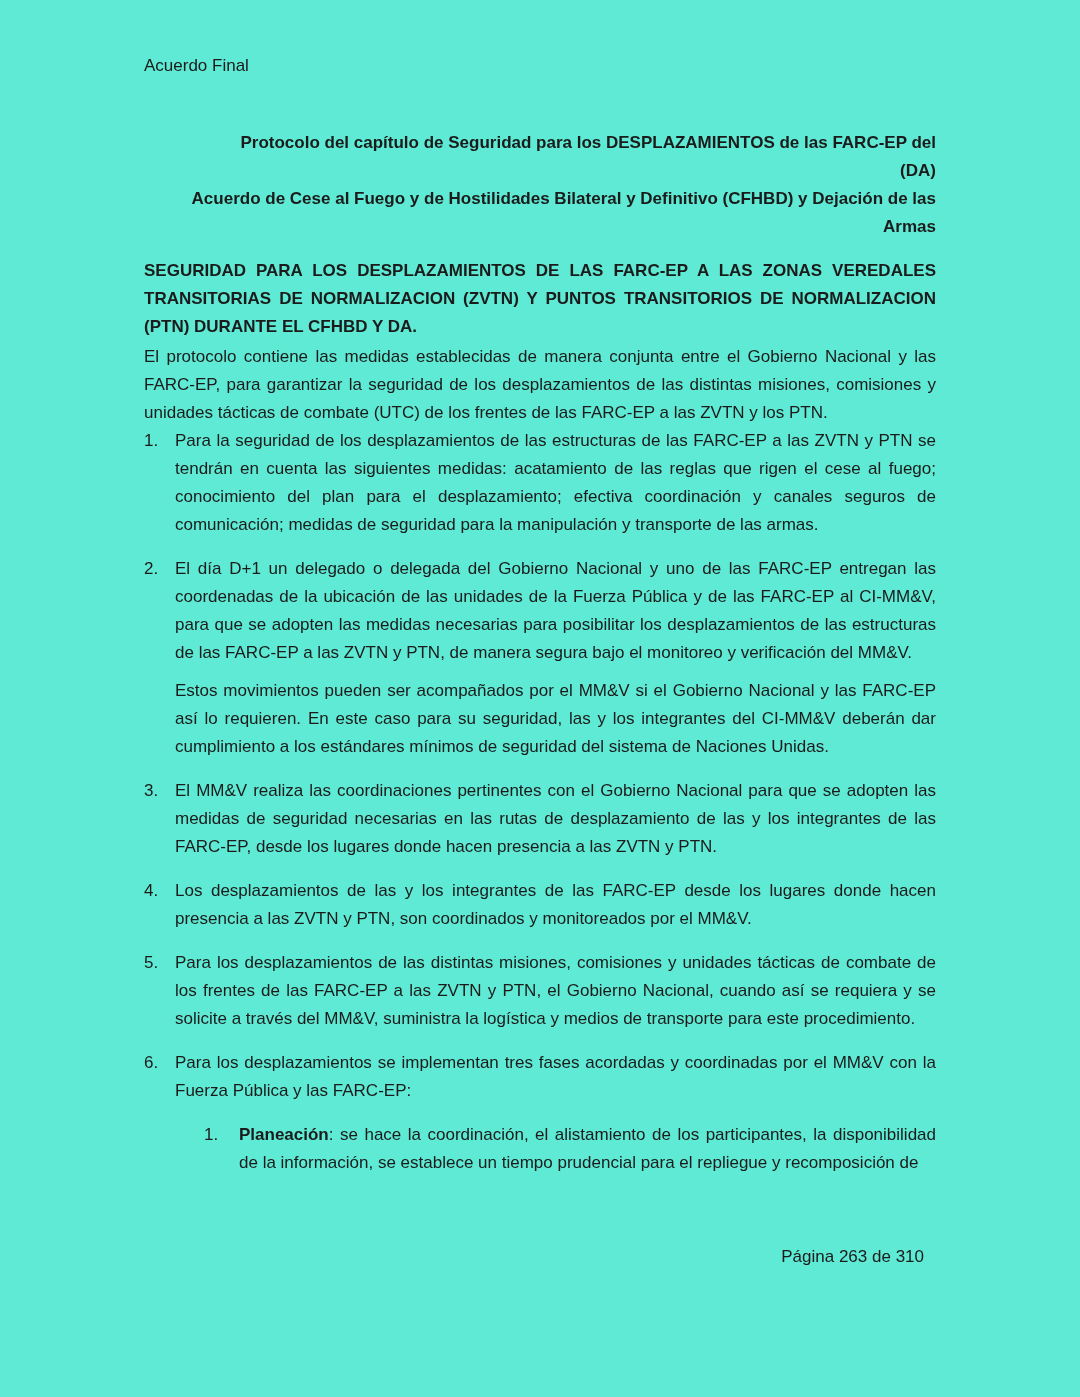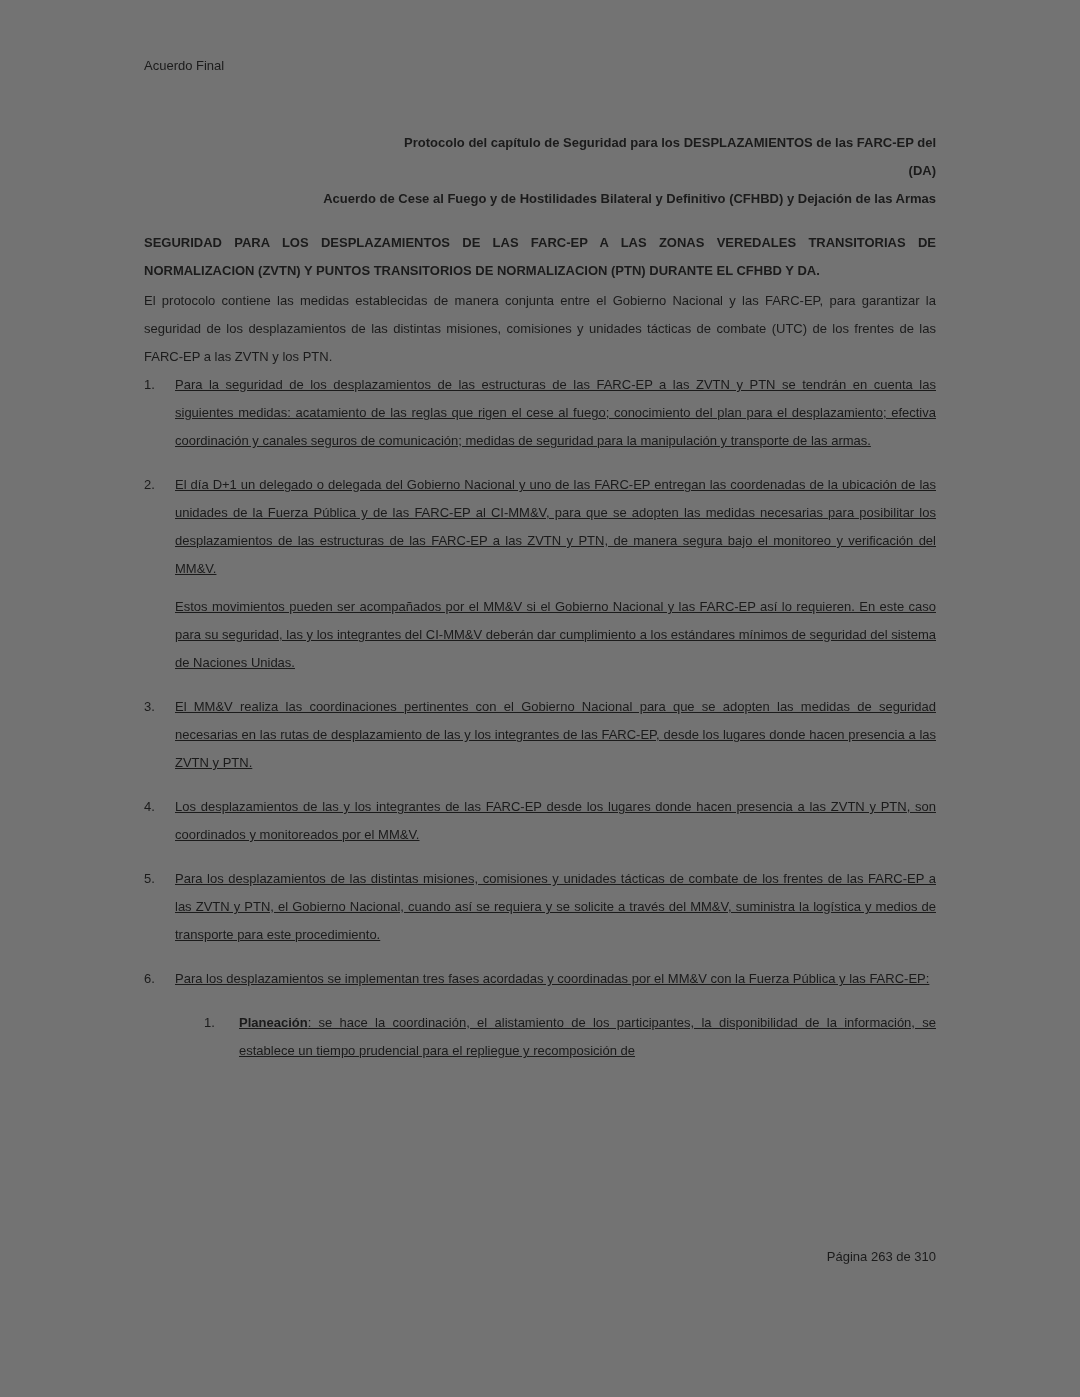--- a/index.html
+++ b/index.html
@@ -1,23 +1,23 @@
 <!DOCTYPE html>
 <html><head>
 <meta charset="utf-8">
 <style>
   html, body { margin: 0; padding: 0; background: #ffffff; }
   .page {
     position: relative;
     width: 1080px;
     height: 1397px;
-    background: #737373;
+    background: #5eead4;
     overflow: hidden;
     font-family: "Liberation Sans", sans-serif;
-    font-size: 13px;
+    font-size: 17px;
     line-height: 28px;
     color: #1b1b1b;
   }
   .content { padding: 52px 144px 0 144px; }
 
   .doc-header { margin-bottom: 50px; }
   .doc-header div { line-height: 27px; }
 
   .doc-title {
     font-weight: bold;
@@ -32,31 +32,31 @@
   }
 
   .intro {
     text-align: justify;
     margin-bottom: 0;
   }
 
   .nlist { }
   .li { display: flex; margin-bottom: 16px; }
   .li .num { flex: none; width: 31px; }
-  .li .body { flex: 1; text-align: justify; text-decoration: underline; }
+  .li .body { flex: 1; text-align: justify; }
   .li .body .cont { margin-top: 10px; }
 
   .li.nested { margin-left: 60px; margin-bottom: 0; }
   .li.nested .num { width: 35px; }
   .lead-bold { font-weight: bold; }
 
   .page-footer {
     position: absolute;
     top: 1243px;
-    right: 144px;
+    right: 156px;
     line-height: 28px;
   }
 </style>
 </head>
 <body>
 
 <div class="page">
   <div class="content">
 
     <div class="doc-header">

